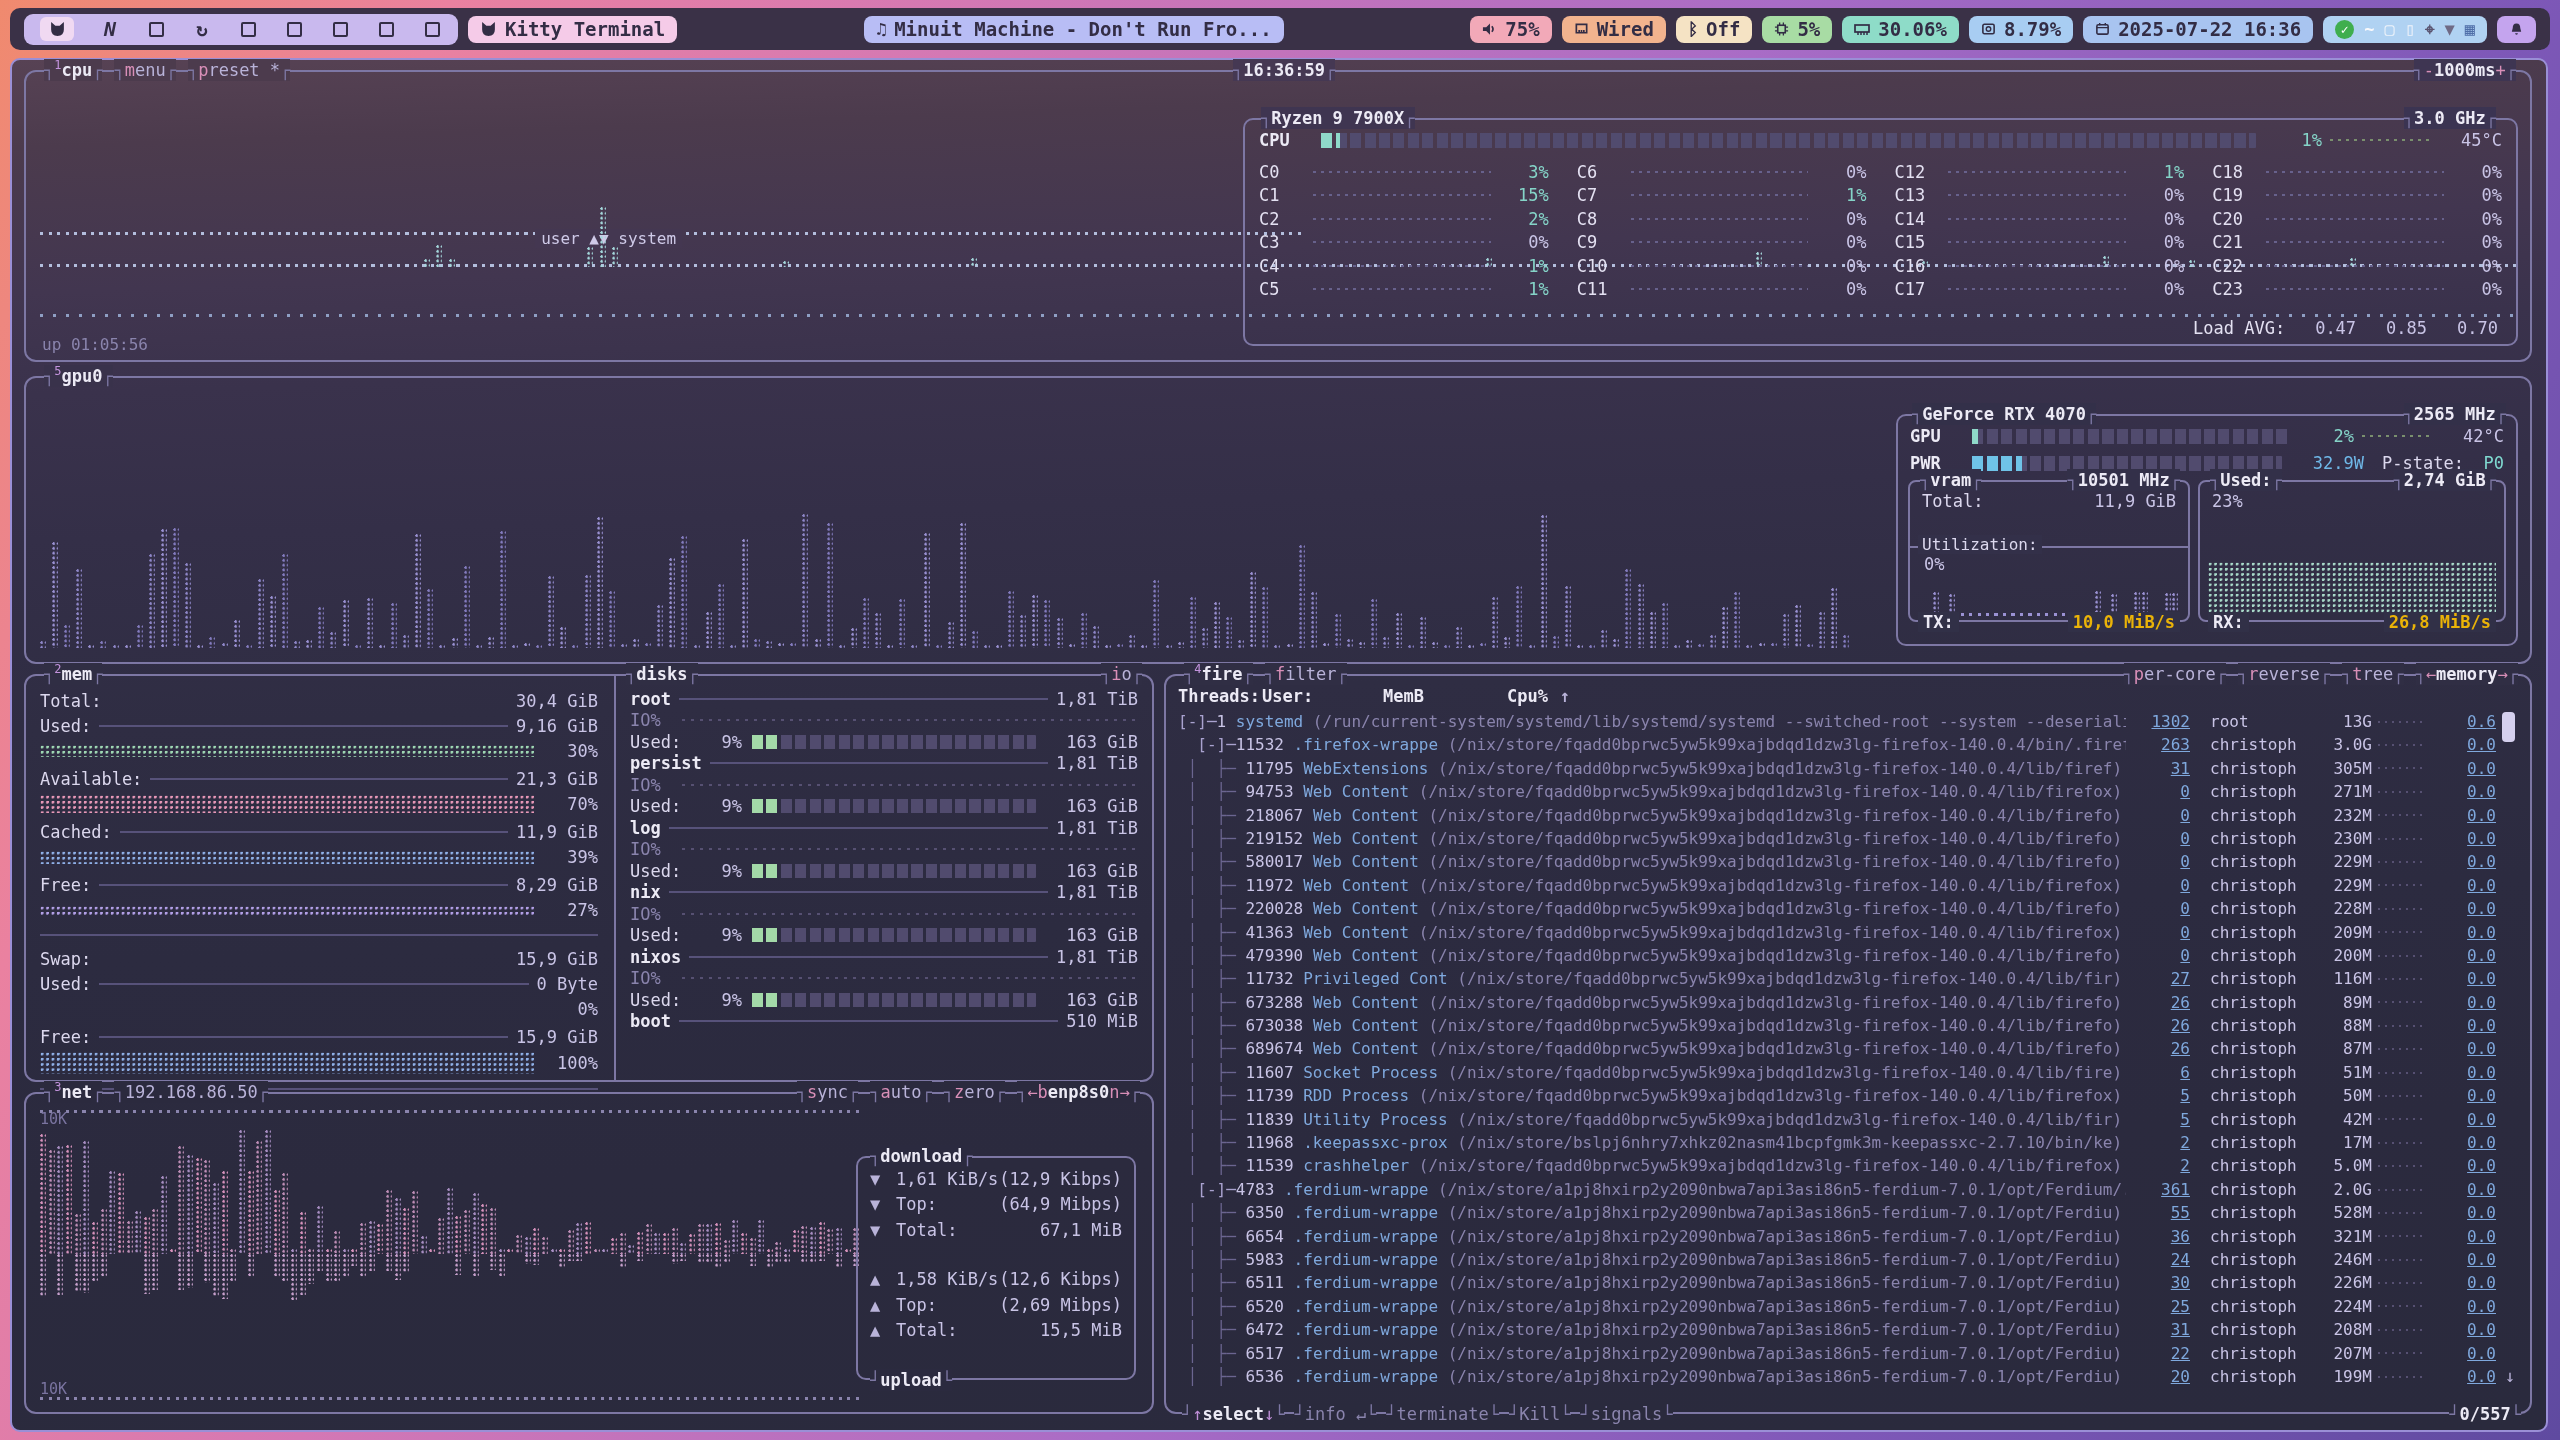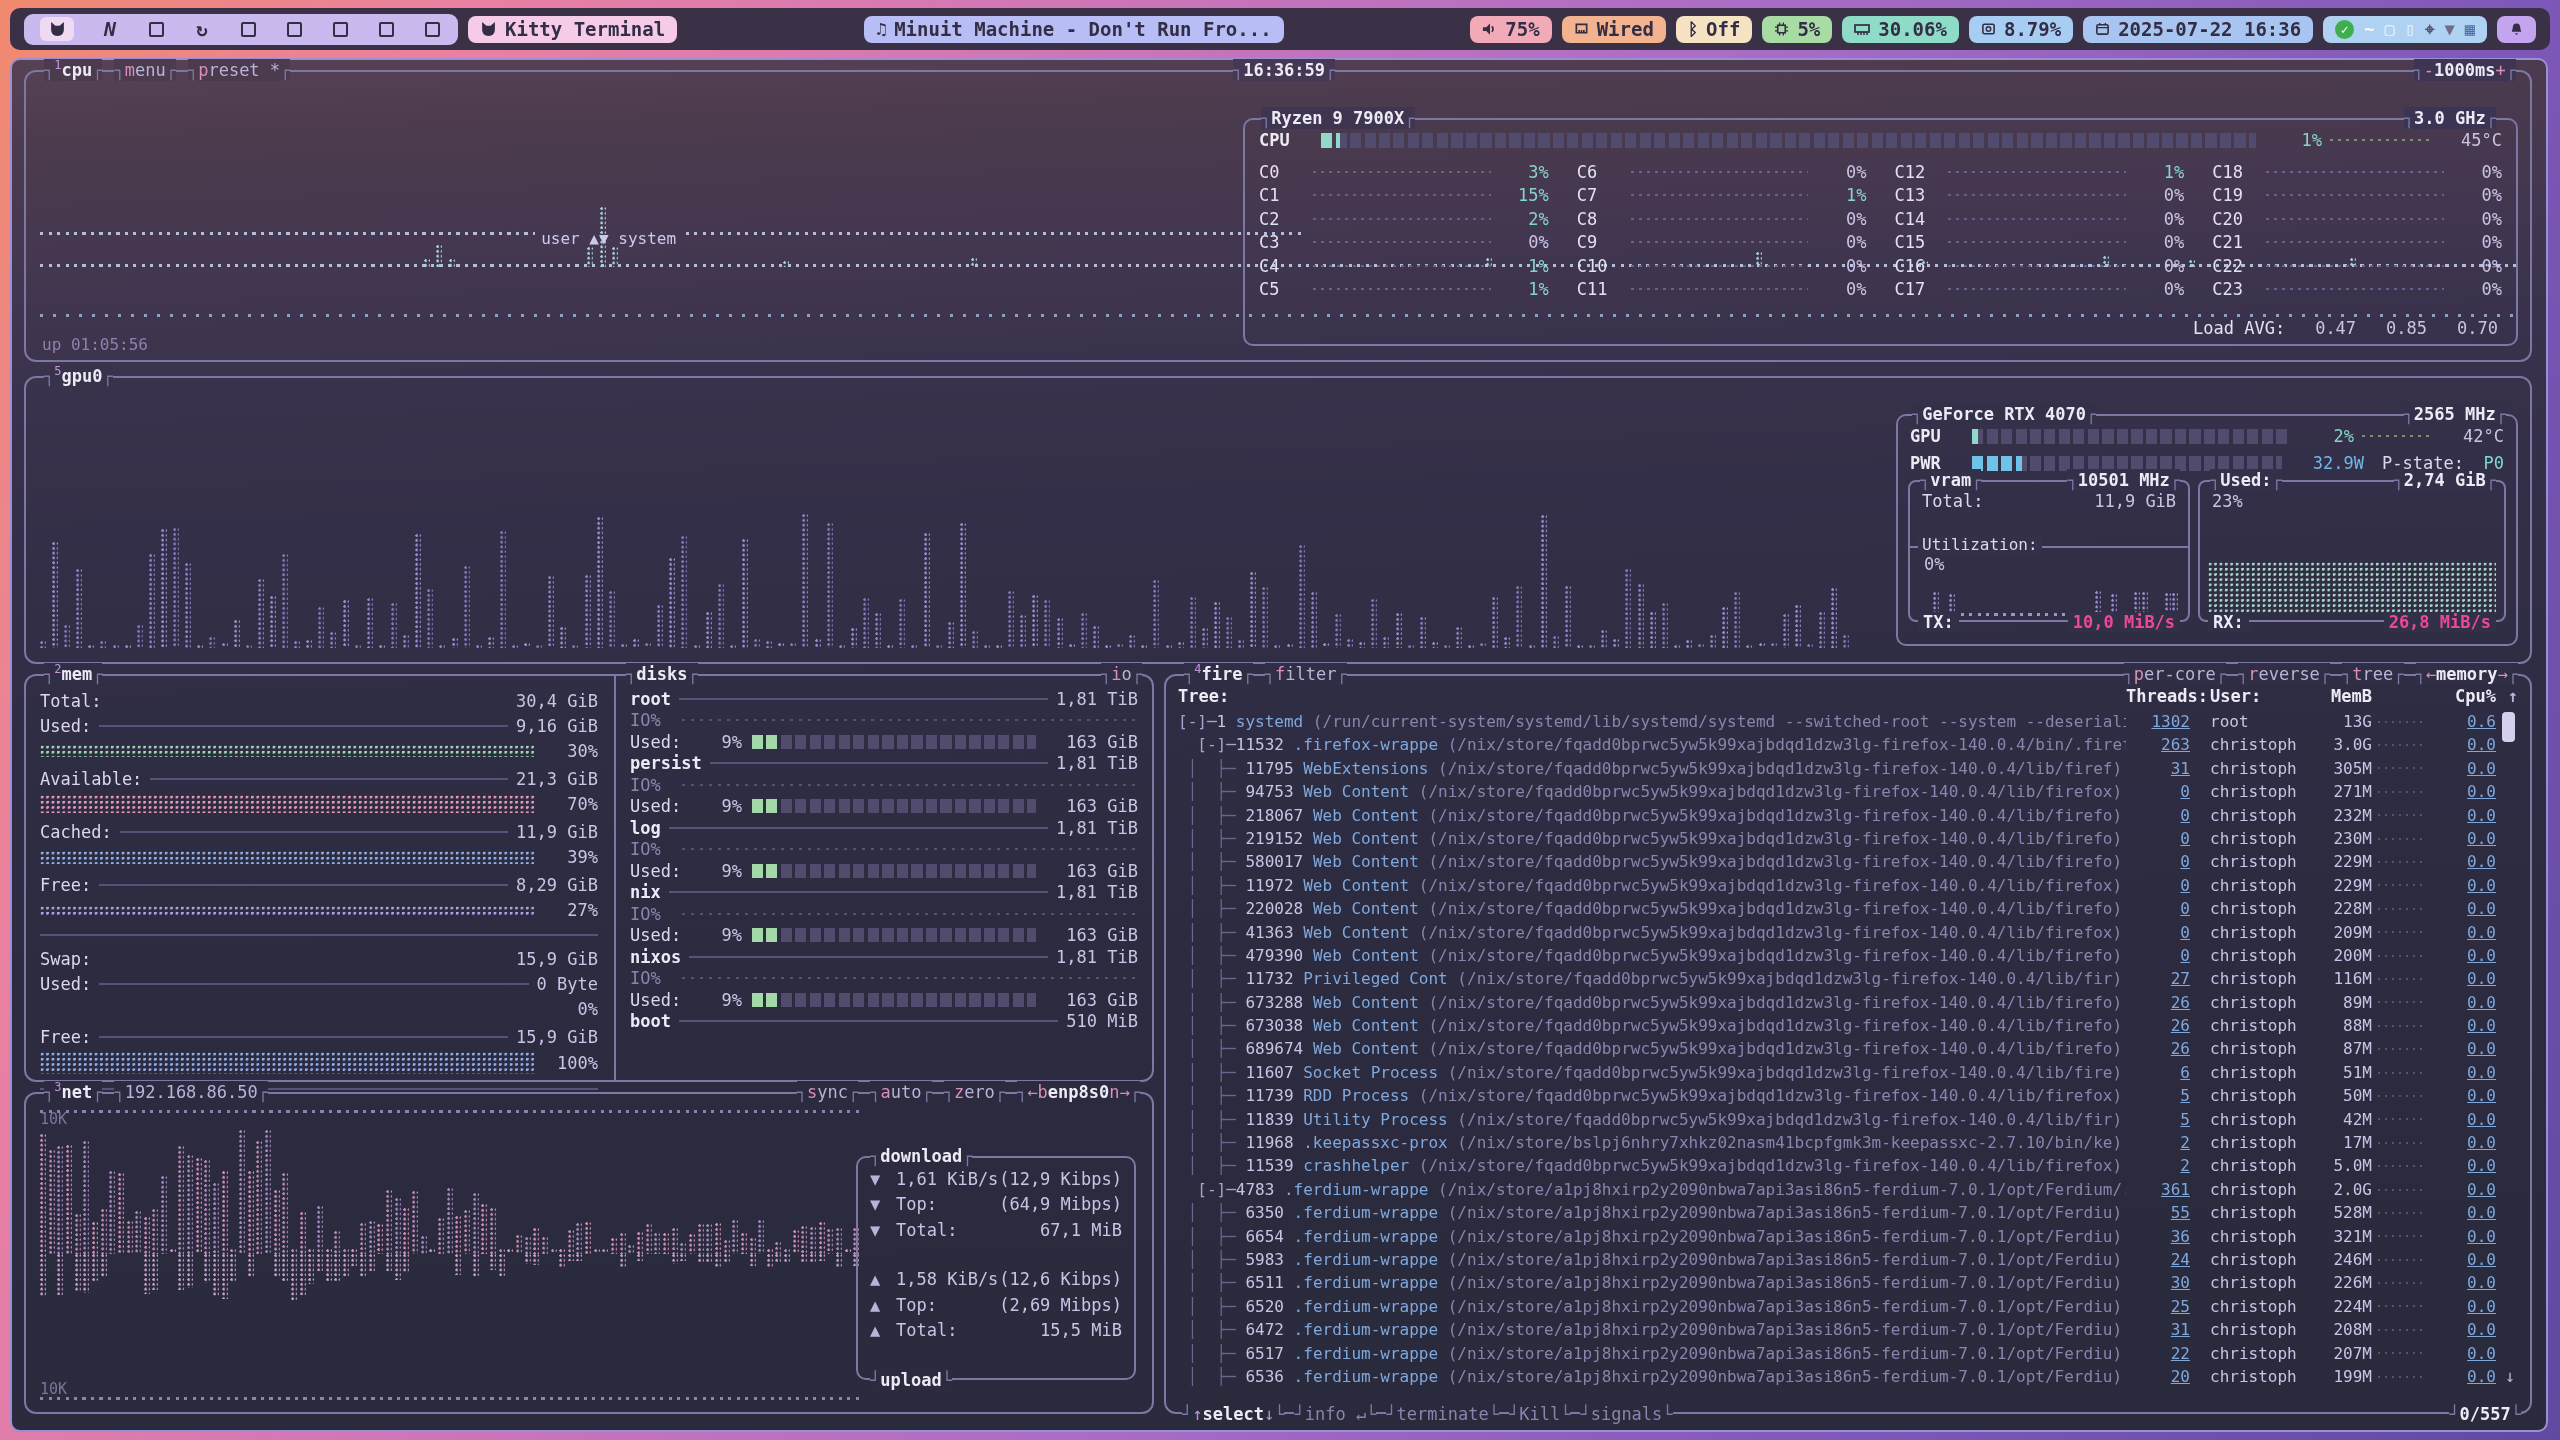--- a/index.html
+++ b/index.html
@@ -67,21 +67,21 @@
   #gf{position:absolute;right:12px;width:618px;top:36px;bottom:16px;border:2px solid #7d77a4;border-radius:10px;}
   .gf-sub{position:absolute;border:2px solid #7d77a4;border-radius:8px;top:64px;bottom:22px;}
   #vrambox{left:10px;width:45%;}
   #usedbox{left:calc(45% + 22px);right:10px;}
   .sub-row{position:absolute;left:12px;right:12px;top:8px;display:flex;height:22px;align-items:center;}
   .util-line{position:absolute;left:0;right:0;top:64px;height:2px;background:#7d77a4;}
   .util-label{position:absolute;left:8px;top:53px;color:#dcd8ee;background:#333049;padding:0 4px;font-size:16px;}
   .gf-foot{position:absolute;bottom:-12px;left:8px;right:8px;display:flex;justify-content:space-between;z-index:5;}
   .gf-foot span{background:#313047;padding:0 5px;}
   .gf-foot .fl{color:#eceaf5;font-weight:700;}
-  .gf-foot .fv{color:#ec4899;font-weight:700;}
+  .gf-foot .fv{color:#eab308;font-weight:700;}
   
   #mem-col{position:absolute;left:14px;top:12px;width:558px;bottom:8px;display:flex;flex-direction:column;}
   .mrow{display:flex;align-items:center;height:25px;flex:none;}
   .mlabel{color:#dcd8ee;}
   .mrule{flex:1;height:2px;background:#57527a;margin:0 8px;}
   .mrule.norule{background:transparent;}
   .mval{color:#c9c4e6;}
   .mband{display:flex;align-items:center;margin:3px 0 5px;flex:none;}
   .band{flex:1;}
   .bpct{width:64px;text-align:right;color:#c9c4e6;}
@@ -1120,21 +1120,20 @@
           <span class="hot">t</span>
           <span class="lbl">ree</span>
         </span>
         <span class="seg">
           <span class="hot">← </span>
           <span class="boldlbl">memory</span>
           <span class="hot"> →</span>
         </span>
       </div>
     <div id="proc-head">
-      <span class="ph-tree">Tree:</span>
       <span class="c-th">Threads:</span>
       <span class="c-user">User:</span>
       <span class="c-mem">MemB</span>
       <span class="c-dots"></span>
       <span class="c-cpu">Cpu%</span>
       <span class="c-sb">↑</span>
     </div>
     <div id="proc-rows">
         <div class="prow"><div class="pl"><span class="pbracket">[-]─</span><span class="ppid">1 </span><span class="pname">systemd </span><span class="pcmd">(/run/current-system/systemd/lib/systemd/systemd --switched-root --system --deserializ)</span></div><span class="c-th blue">1302</span><span class="c-user lav">root</span><span class="c-mem lav">13G</span><div class="c-dots"><div class="pdotline"></div></div><span class="c-cpu blue">0.6</span><span class="c-sb"></span></div>
         <div class="prow"><div class="pl"><span class="pbracket">  [-]─</span><span class="ppid">11532 </span><span class="pname">.firefox-wrappe </span><span class="pcmd">(/nix/store/fqadd0bprwc5yw5k99xajbdqd1dzw3lg-firefox-140.0.4/bin/.firef)</span></div><span class="c-th blue">263</span><span class="c-user lav">christoph</span><span class="c-mem lav">3.0G</span><div class="c-dots"><div class="pdotline"></div></div><span class="c-cpu blue">0.0</span><span class="c-sb"></span></div>

